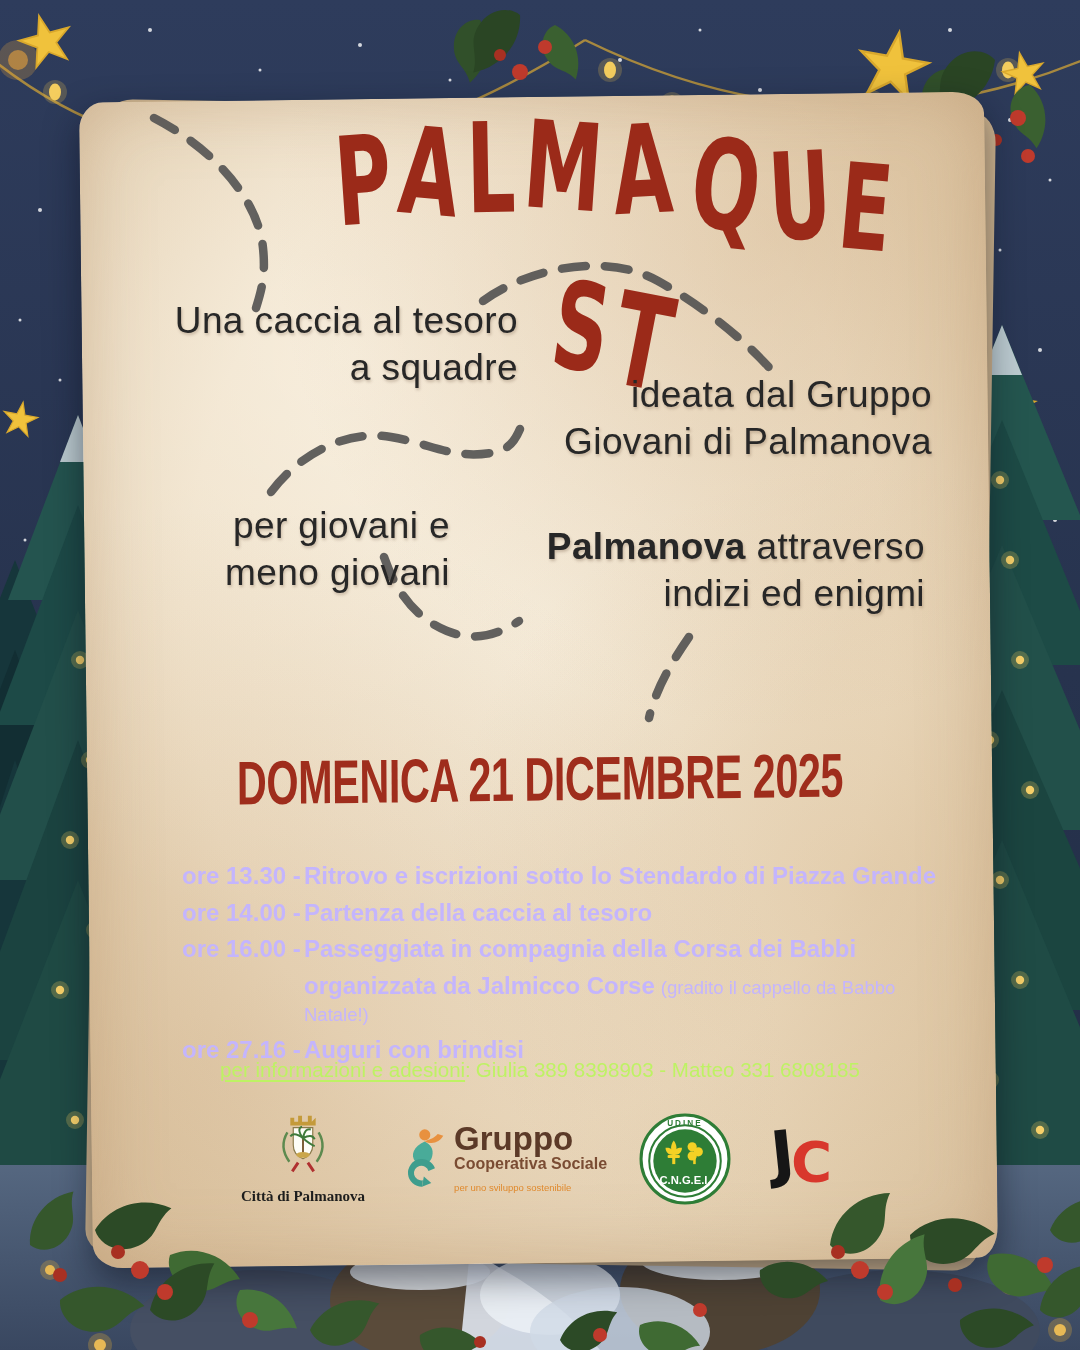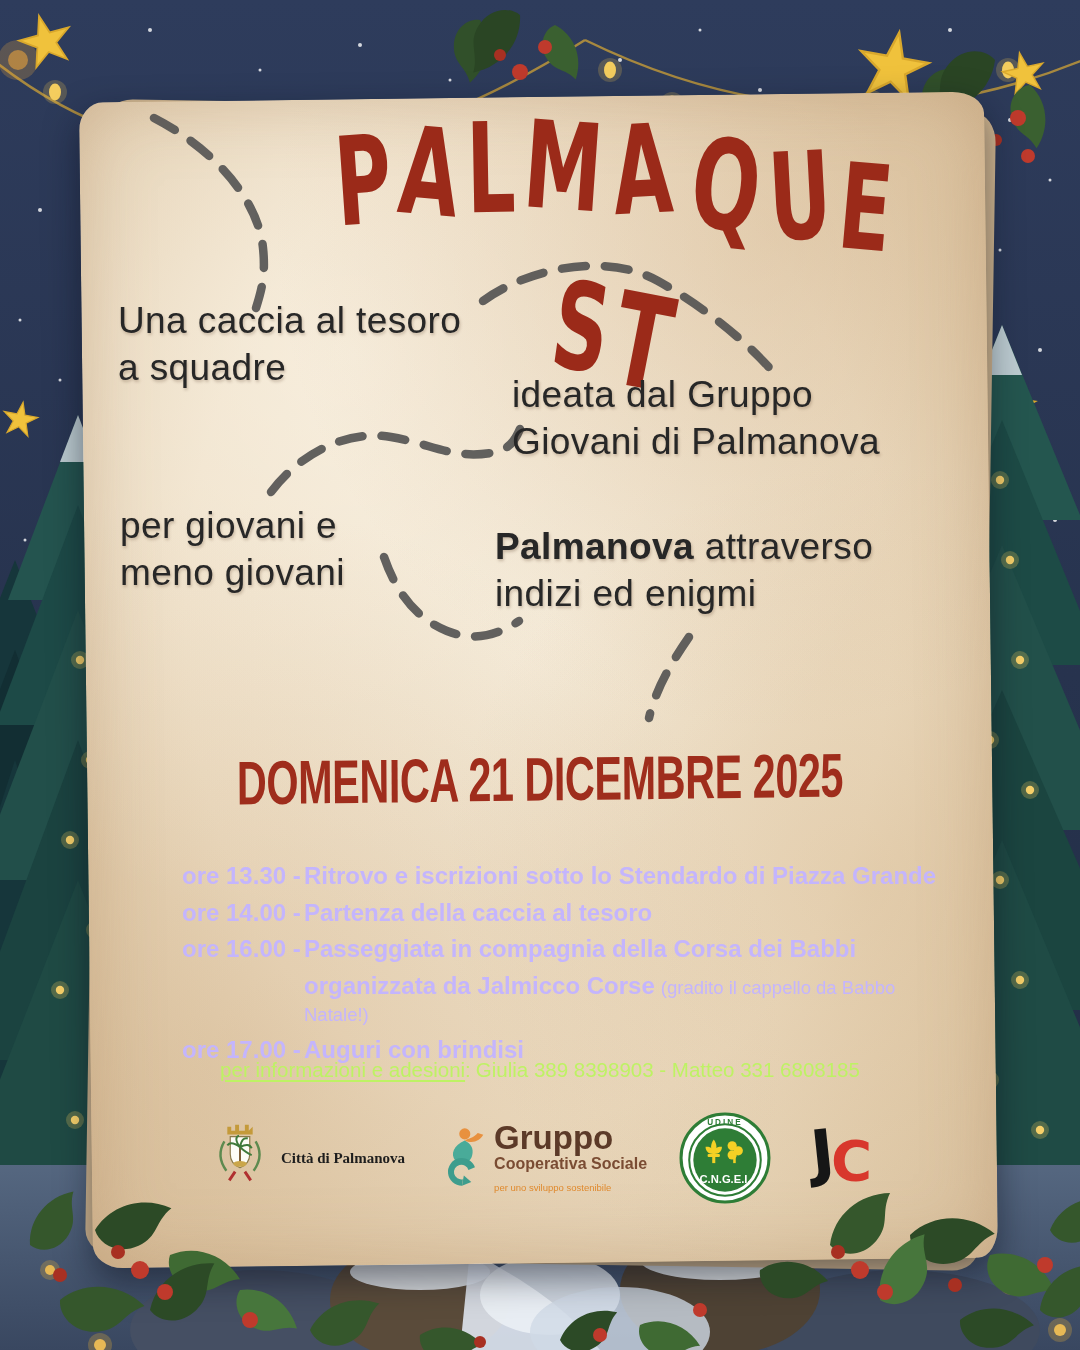--- a/index.html
+++ b/index.html
@@ -31,21 +31,21 @@
   .tl-1{transform:translateY(8px)  rotate(4deg)  scale(.8,1.26);}
   .tl-2{transform:translateY(3px)  rotate(-2deg) scale(.8,1.3);}
   .tl-3{transform:translateY(0px)  rotate(3deg)  scale(.82,1.26);}
   .tl-4{transform:translateY(2px)  rotate(-4deg) scale(.8,1.28);}
   .tl-5{transform:translateY(16px) rotate(5deg)  scale(.84,1.3);margin-left:12px;}
   .tl-6{transform:translateY(26px) rotate(-4deg) scale(.8,1.26);}
   .tl-7{transform:translateY(36px) rotate(4deg)  scale(.8,1.24);}
   .tl-8{transform:translateY(48px) rotate(7deg)  scale(.8,1.26);}
   .tl-9{transform:translateY(62px) rotate(10deg) scale(.86,1.34);}
 
-  .blurb{position:absolute;font-size:37px;color:#272727;text-align:left;line-height:1.26;
+  .blurb{position:absolute;font-size:37px;color:#272727;text-align:right;line-height:1.26;
       letter-spacing:.4px;text-shadow:1px 2px 3px rgba(90,60,40,.28);}
   .b1{left:118px;top:298px;width:400px;}
   .b2{left:512px;top:372px;width:420px;}
   .b3{left:120px;top:503px;width:330px;}
   .b4{left:495px;top:524px;width:430px;}
   .bold{font-weight:700;}
 
   .date{position:absolute;left:140px;top:752px;width:800px;margin:0;text-align:center;
       font-size:46px;font-weight:700;color:#9f2d1c;letter-spacing:-.5px;
       transform:scaleY(1.34) scaleX(.9) rotate(-.5deg);transform-origin:center;}
@@ -54,21 +54,21 @@
   .srow{display:flex;align-items:baseline;margin-bottom:9px;line-height:1.15;}
   .stime{flex:0 0 122px;}
   .snote{font-weight:400;font-size:18.5px;margin-left:6px;}
 
   .contact{position:absolute;left:90px;top:1058px;width:900px;text-align:center;font-size:20.5px;color:#bef264;}
   .contact .lbl{text-decoration:underline;text-underline-offset:3px;}
   .contact .nums{margin-left:5px;}
 
   .logos{position:absolute;left:110px;top:1112px;width:860px;display:flex;align-items:center;justify-content:center;gap:32px;}
   .logo{display:flex;align-items:center;}
-  .logo.comune{flex-direction:row;gap:2px;}
+  .logo.comune{flex-direction:column;gap:2px;}
   .comune-caption{font-family:"Liberation Serif",serif;font-weight:700;font-size:15px;color:#1d1d1d;}
   .logo.thiel{gap:7px;}
   .thiel-name{font-weight:800;font-size:33px;color:#5c3a28;line-height:.9;}
   .thiel-sub{font-weight:600;font-size:16px;color:#7a4c33;margin-top:2px;}
   .thiel-tag{font-size:9.5px;color:#e08a2e;margin-top:9px;}
   .logo.forum{gap:10px;}
   .forum-l1,.forum-l2{font-weight:800;font-size:21px;color:#3a4049;line-height:.95;letter-spacing:.5px;}
   .forum-l3{font-size:11.5px;color:#9aa1ab;letter-spacing:3px;margin-top:3px;}
   .logo.jc{position:relative;width:76px;height:76px;}
   .jc-c{position:absolute;left:28px;top:8px;font-family:"DejaVu Sans",sans-serif;font-weight:900;font-size:56px;color:#d8372c;}
@@ -361,21 +361,21 @@
       </div>
       <div class="srow">
         <span class="stime">ore 16.00 -</span>
         <span class="stext"><span>Passeggiata in compagnia della Corsa dei Babbi</span><span class="snote"></span></span>
       </div>
       <div class="srow">
         <span class="stime"></span>
         <span class="stext"><span>organizzata da Jalmicco Corse</span><span class="snote">(gradito il cappello da Babbo Natale!)</span></span>
       </div>
       <div class="srow">
-        <span class="stime">ore 17.00 -</span>
+        <span class="stime">ore 27.16 -</span>
         <span class="stext"><span>Auguri con brindisi</span><span class="snote"></span></span>
       </div>
     </div>
 
     <div class="contact">
       <span class="lbl">per informazioni e adesioni</span><span>:</span><span class="nums">Giulia 389 8398903 - Matteo 331 6808185</span>
     </div>
 
     <div class="logos">
 

